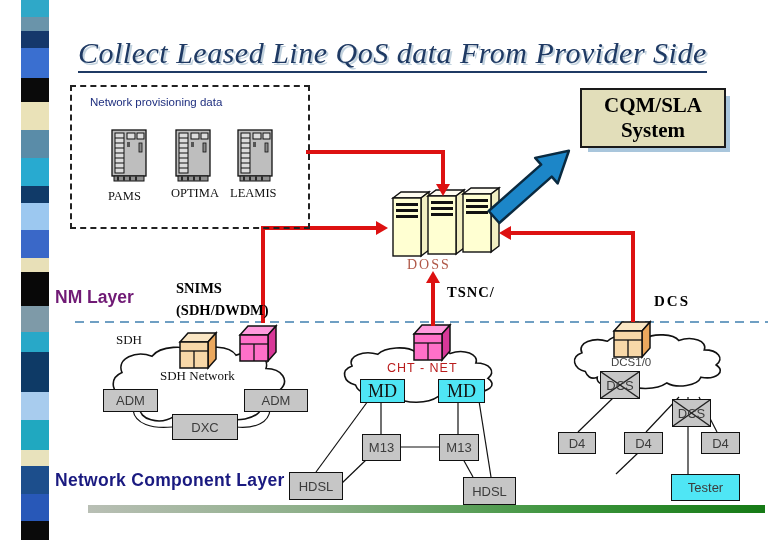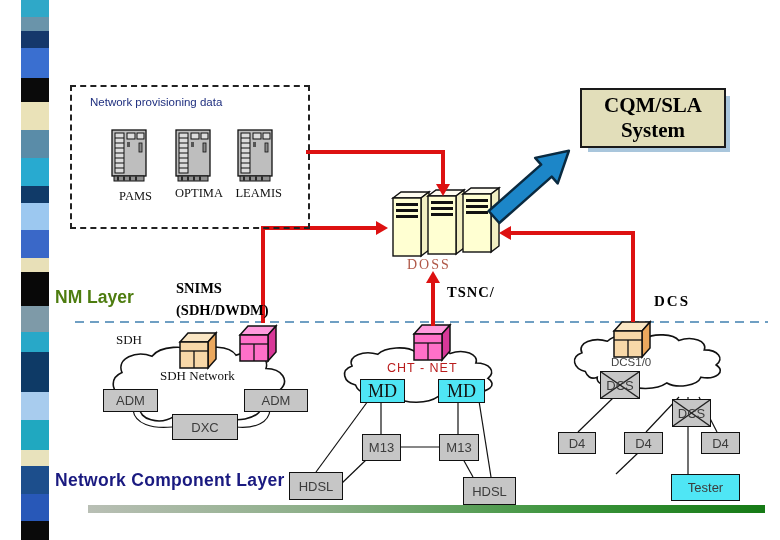--- a/index.html
+++ b/index.html
@@ -6,28 +6,28 @@
   #slide{position:relative;width:780px;height:540px;background:#ffffff;overflow:hidden;
          font-family:"Liberation Sans",sans-serif;}
   .abs{position:absolute;}
   #title{left:78px;top:36px;font-family:"Liberation Serif","DejaVu Serif",serif;
          font-style:italic;font-size:30px;letter-spacing:.5px;color:#1f3a64;
          border-bottom:2px solid #1f3a64;padding-bottom:1px;
          text-shadow:2px 2px 0 #c2d2de;z-index:3;white-space:nowrap;}
   #sidebar{left:21px;top:0;width:28px;height:540px;z-index:2;display:flex;flex-direction:column;}
   #prov-box{left:70px;top:85px;width:236px;height:140px;border:2px dashed #222;z-index:2;}
   #prov-label{left:90px;top:96px;font-size:11.5px;color:#1f2f7f;z-index:3;}
-  .sysname{z-index:3;font-family:"Liberation Serif",serif;font-size:12.5px;color:#111;text-align:right;}
+  .sysname{z-index:3;font-family:"Liberation Serif",serif;font-size:12.5px;color:#111;text-align:left;}
   #cqm-shadow{left:588px;top:96px;width:142px;height:56px;background:#a9c6dc;z-index:2;}
   #cqm-box{left:580px;top:88px;width:142px;height:56px;background:#e2deba;border:2px solid #1a1a1a;
            z-index:3;display:flex;flex-direction:column;align-items:center;justify-content:center;
            font-family:"Liberation Serif",serif;font-weight:bold;font-size:21px;color:#000;line-height:1.18;}
   #doss-label{left:407px;top:257px;font-family:"Liberation Serif",serif;font-size:14px;
               color:#b05848;letter-spacing:2px;z-index:3;}
-  #nm-layer{left:55px;top:287px;font-size:17.5px;font-weight:bold;color:#4d7c0f;z-index:3;}
+  #nm-layer{left:55px;top:287px;font-size:17.5px;font-weight:bold;color:#701a75;z-index:3;}
   #snims{left:176px;top:278px;font-family:"Liberation Serif",serif;font-weight:bold;
          font-size:14.5px;color:#000;line-height:1.5;z-index:3;}
   #tsnc{left:447px;top:282px;font-family:"Liberation Serif",serif;font-weight:bold;
         font-size:14.5px;color:#000;line-height:1.45;letter-spacing:1px;z-index:3;}
   #dcs-label{left:654px;top:293px;font-family:"Liberation Serif",serif;font-weight:bold;
              font-size:15px;letter-spacing:2px;color:#000;z-index:3;}
   #sdh-label{left:116px;top:332px;font-family:"Liberation Serif",serif;font-size:13px;color:#111;z-index:3;}
   #sdhnet-label{left:160px;top:368px;font-family:"Liberation Serif",serif;font-size:13px;color:#111;z-index:3;}
   #chtnet-label{left:387px;top:361px;font-size:12.5px;color:#b91c1c;letter-spacing:1px;z-index:3;}
   #dcs10-label{left:611px;top:356px;font-size:11.5px;color:#444;z-index:3;}
@@ -68,20 +68,21 @@
       <div style="height: 20px; background: rgb(40, 168, 200);"></div>
       <div style="height: 40px; background: rgb(14, 58, 102);"></div>
       <div style="height: 28px; background: rgb(168, 204, 238);"></div>
       <div style="height: 30px; background: rgb(32, 168, 192);"></div>
       <div style="height: 16px; background: rgb(232, 226, 188);"></div>
       <div style="height: 28px; background: rgb(28, 78, 140);"></div>
       <div style="height: 27px; background: rgb(40, 88, 184);"></div>
       <div style="height: 19px; background: rgb(10, 10, 10);"></div>
     </div>
 
+  <div id="title" class="abs">Collect Leased Line QoS data From Provider Side</div>
 
   <svg id="shape-layer" class="abs" viewBox="0 0 780 540">
 
     <line x1="75" y1="322" x2="768" y2="322" stroke="#4080b0" stroke-width="1.6" stroke-dasharray="9,6"></line>
 
     <g transform="translate(108,346) scale(1.0,1.02)">
       <path d="M18,52 C4,48 0,32 14,26 C8,12 28,4 44,10 C52,0 78,-2 88,7 C98,-2 122,0 128,9
                C144,2 162,10 158,22 C174,22 182,34 172,43 C184,52 172,64 154,60 C150,72 126,76 114,68
                C102,78 76,78 66,69 C52,78 30,72 32,60 C24,64 20,58 18,52 Z" fill="#ffffff" stroke="#111" stroke-width="1.6" vector-effect="non-scaling-stroke"></path>
     </g>

